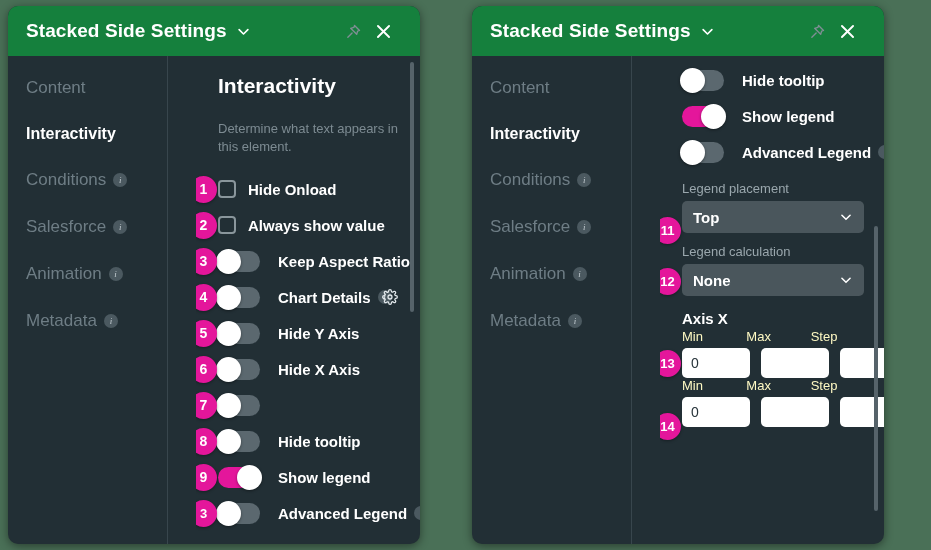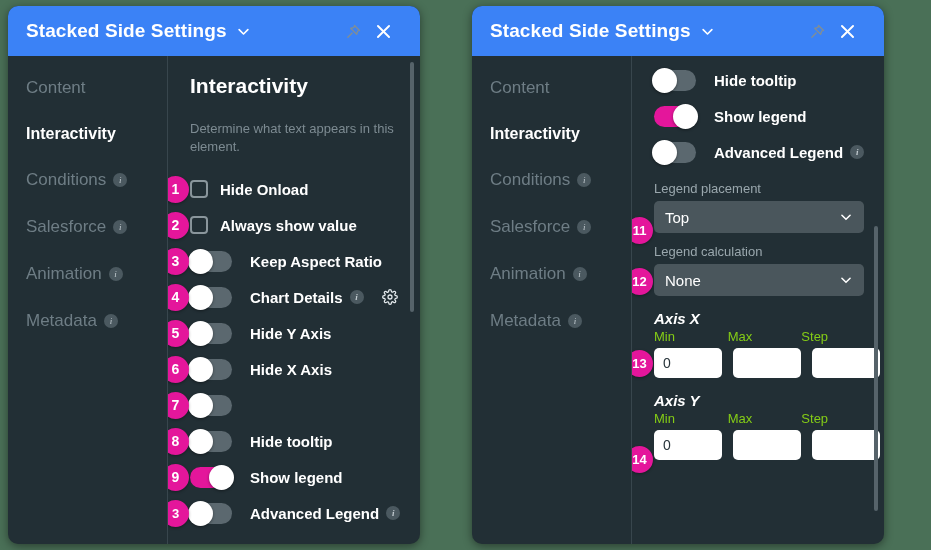--- a/index.html
+++ b/index.html
@@ -23,21 +23,21 @@
     overflow: hidden;
     box-shadow: 0 2px 10px rgba(0,0,0,.45);
     display: flex;
     flex-direction: column;
   }
   .panel-left  { left: 8px;  width: 412px; }
   .panel-right { left: 472px; width: 412px; }
 
   .titlebar {
     height: 50px;
-    background: #3b82f6;
+    background: #15803d;
     display: flex;
     align-items: center;
     padding: 0 22px 0 18px;
     flex: 0 0 auto;
   }
   .title-text {
     color: #ffffff;
     font-size: 19px;
     font-weight: bold;
     letter-spacing: .1px;
@@ -57,20 +57,21 @@
   }
   .pin-icon  { color: #808e95; }
   .close-icon{ color: #ffffff; }
 
   
   .panel-body {
     flex: 1 1 auto;
     display: flex;
     position: relative;
     overflow: hidden;
+    gap: 28px;
   }
 
   .nav {
     width: 160px;
     flex: 0 0 160px;
     padding: 22px 0 0 18px;
     border-right: 1px solid #38464d;
   }
   .nav-item {
     font-size: 17px;
@@ -204,42 +205,41 @@
   }
   .select {
     height: 32px;
     background: #4a565c;
     border-radius: 5px;
     display: flex;
     align-items: center;
     padding: 0 11px;
     color: #ffffff;
     font-size: 15px;
-    font-weight: normal;
+    font-weight: bold;
     position: relative;
     cursor: pointer;
   }
   .select .sel-caret {
     position: absolute;
     right: 11px;
     display: flex; align-items: center;
     color: #ffffff;
   }
 
   .axis-title {
     color: #ffffff;
     font-size: 15px;
     font-weight: bold;
     margin: 14px 0 2px 0;
-    font-style: italic;
   }
   .axis-heads, .axis-inputs { display: flex; gap: 11px; }
   .axis-heads span {
     width: 68px;
-    color: #84cc16;
+    color: #fef9c3;
     font-size: 13px;
     padding-bottom: 4px;
   }
   .axis-inputs input {
     width: 68px; height: 30px;
     border: none;
     border-radius: 5px;
     background: #ffffff;
     color: #27343a;
     font-size: 14px;
@@ -520,21 +520,20 @@
           <span>Max</span>
           <span>Step</span>
         </div>
       <div class="axis-inputs" id="axis-x-inputs">
         <span class="badge wide" style="top:2px;">13</span>
       <input type="text" value="0" style="">
           <input type="text" value="" style="">
           <input type="text" value="" style="">
         </div>
 
-      <div class="axis-title">Axis Y</div>
       <div class="axis-heads" id="axis-y-heads">
           <span>Min</span>
           <span>Max</span>
           <span>Step</span>
         </div>
       <div class="axis-inputs" id="axis-y-inputs">
         <span class="badge wide" style="top:16px;">14</span>
       <input type="text" value="0" style="">
           <input type="text" value="" style="">
           <input type="text" value="" style="">

